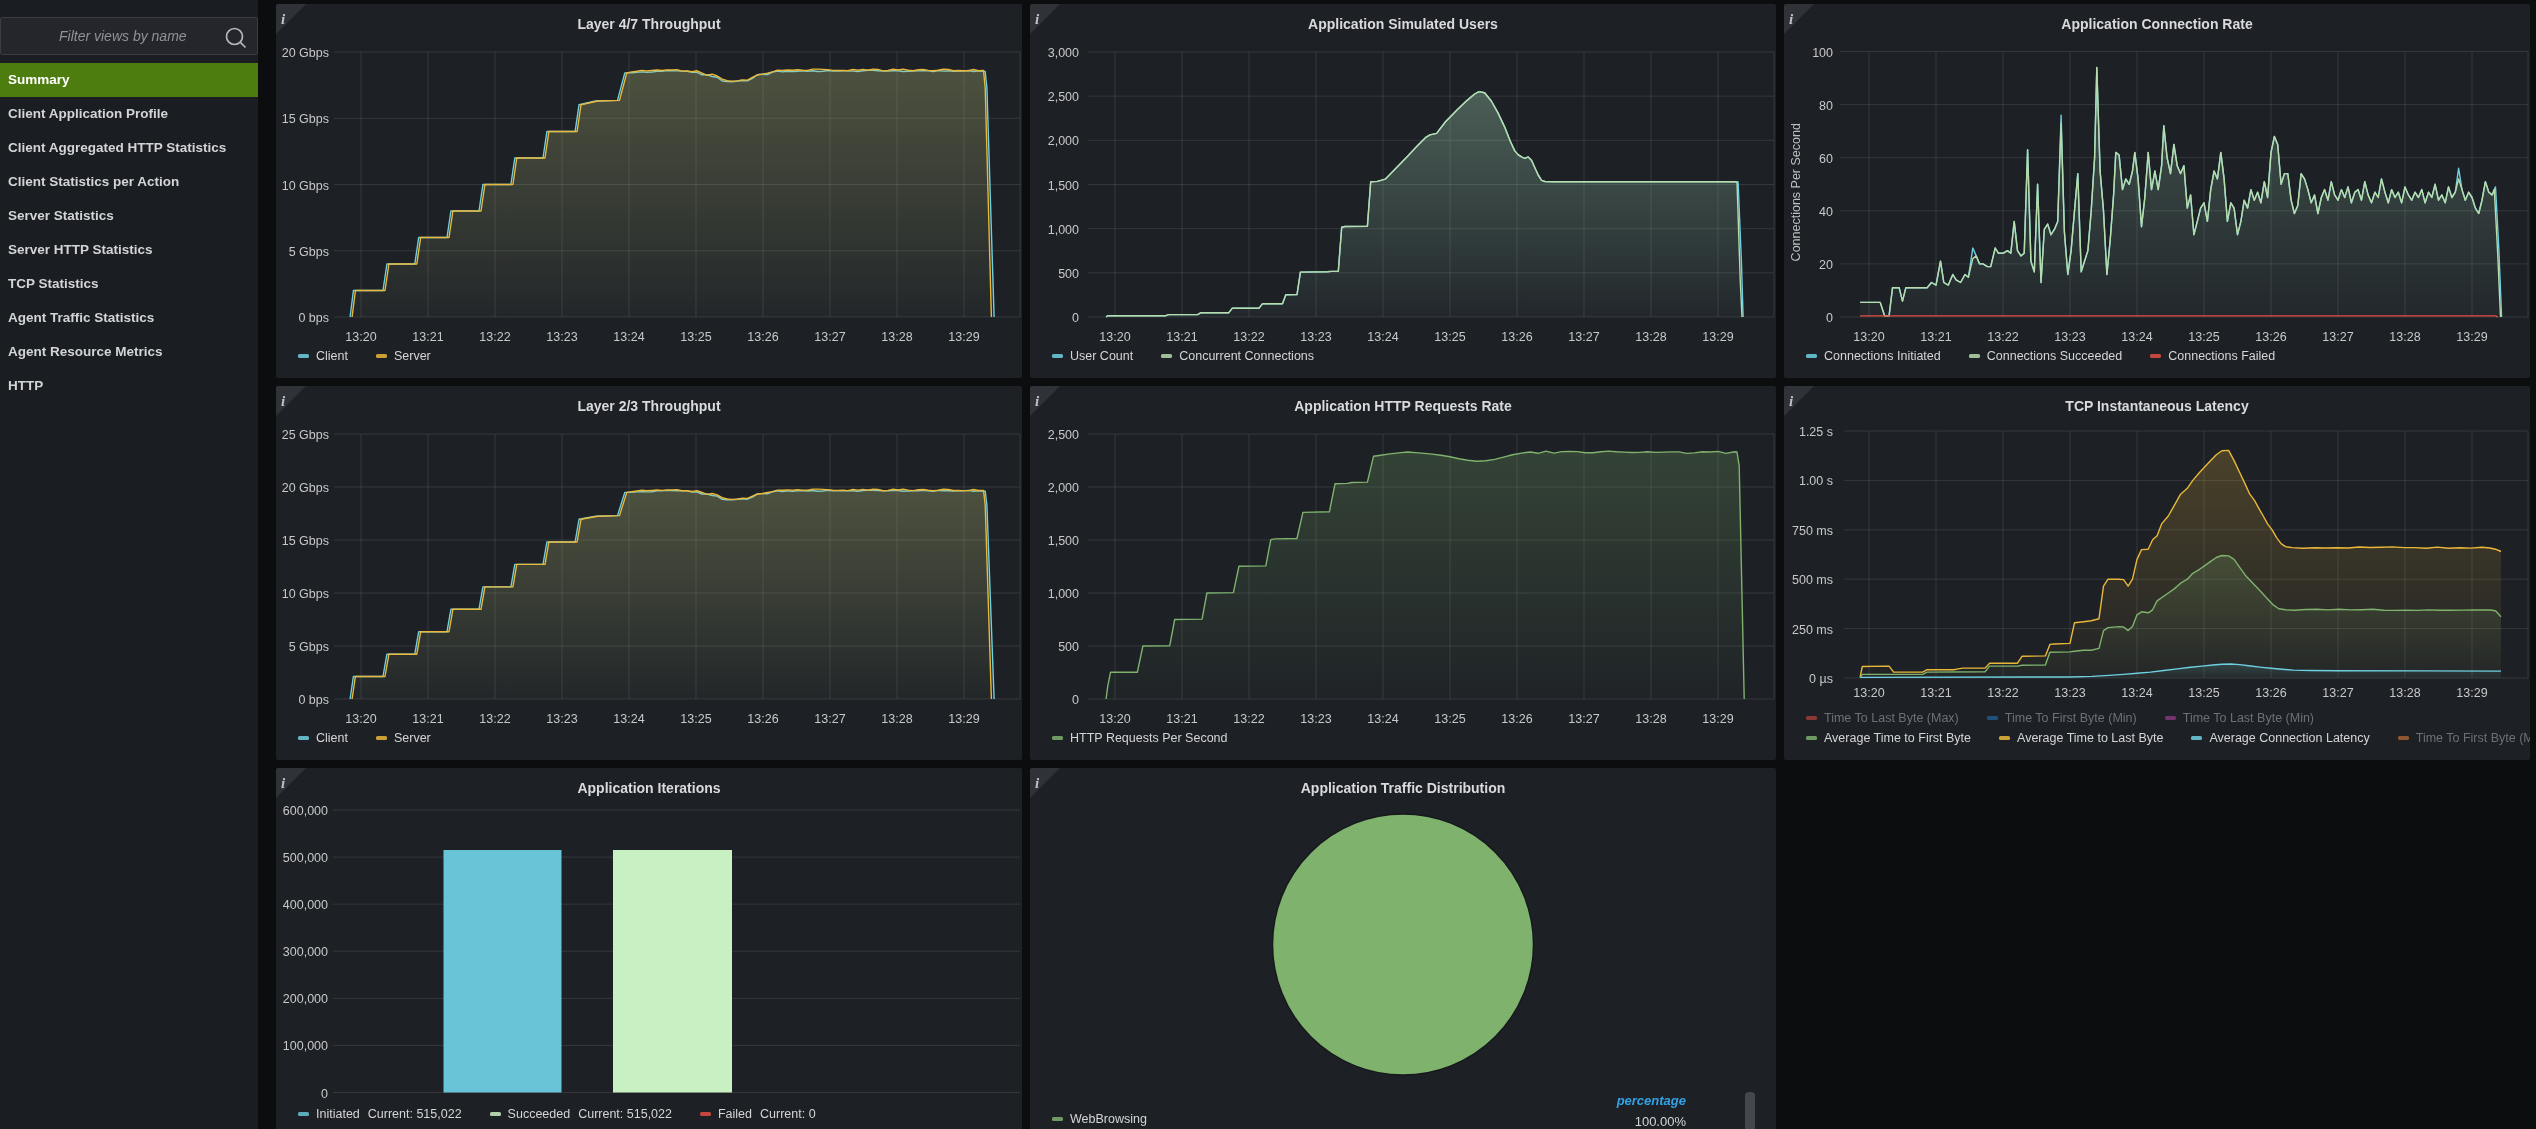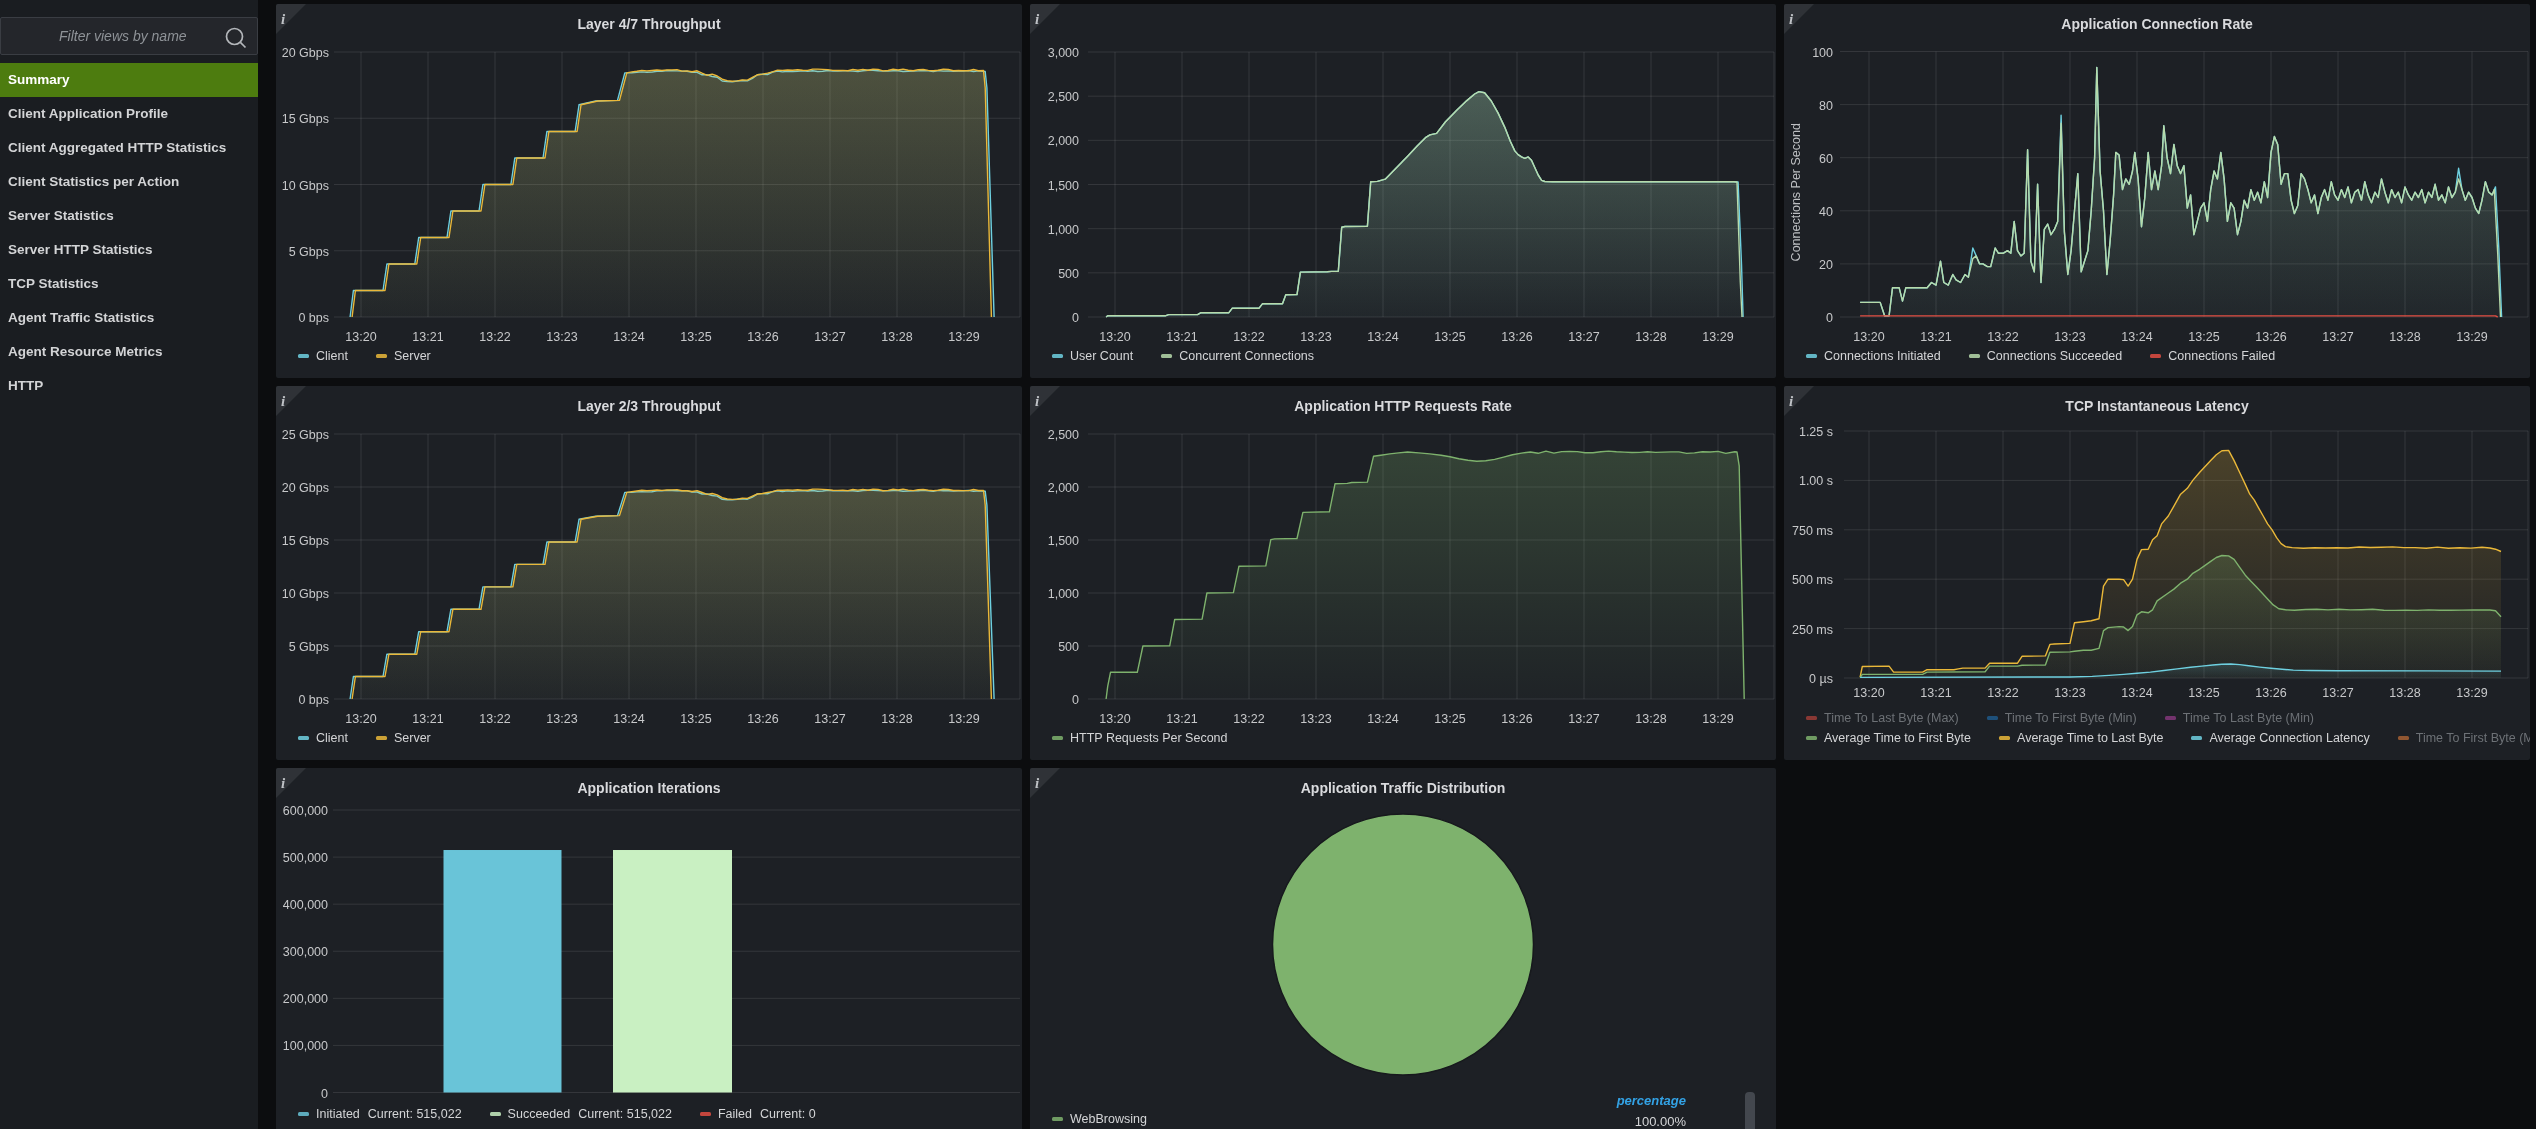--- a/index.html
+++ b/index.html
@@ -134,20 +134,21 @@
               <span class="lbl">Server</span>
             </span>
           </div>
         </div>
       </section>
       <section class="panel">
         <div class="info-corner"><svg width="30" height="30">
             <polygon points="0,0 30,0 0,30" fill="#2f3237"></polygon>
             <text x="5" y="20" fill="#bfc2c6" font-size="15" font-family="&quot;Liberation Serif&quot;,serif" font-weight="bold" font-style="italic">i</text>
           </svg></div>
+        <h2 class="panel-title">Application Simulated Users</h2>
         <svg class="chart" width="746" height="374">
           <line x1="58" x2="744" y1="313" y2="313" stroke="rgba(255,255,255,0.10)" stroke-width="1"></line>
           <text x="49" y="318" fill="#c7c8ca" font-size="12.5" text-anchor="end">0</text>
           <line x1="58" x2="744" y1="268.8333333333333" y2="268.8333333333333" stroke="rgba(255,255,255,0.10)" stroke-width="1"></line>
           <text x="49" y="273.8333333333333" fill="#c7c8ca" font-size="12.5" text-anchor="end">500</text>
           <line x1="58" x2="744" y1="224.66666666666669" y2="224.66666666666669" stroke="rgba(255,255,255,0.10)" stroke-width="1"></line>
           <text x="49" y="229.66666666666669" fill="#c7c8ca" font-size="12.5" text-anchor="end">1,000</text>
           <line x1="58" x2="744" y1="180.5" y2="180.5" stroke="rgba(255,255,255,0.10)" stroke-width="1"></line>
           <text x="49" y="185.5" fill="#c7c8ca" font-size="12.5" text-anchor="end">1,500</text>
           <line x1="58" x2="744" y1="136.33333333333334" y2="136.33333333333334" stroke="rgba(255,255,255,0.10)" stroke-width="1"></line>

